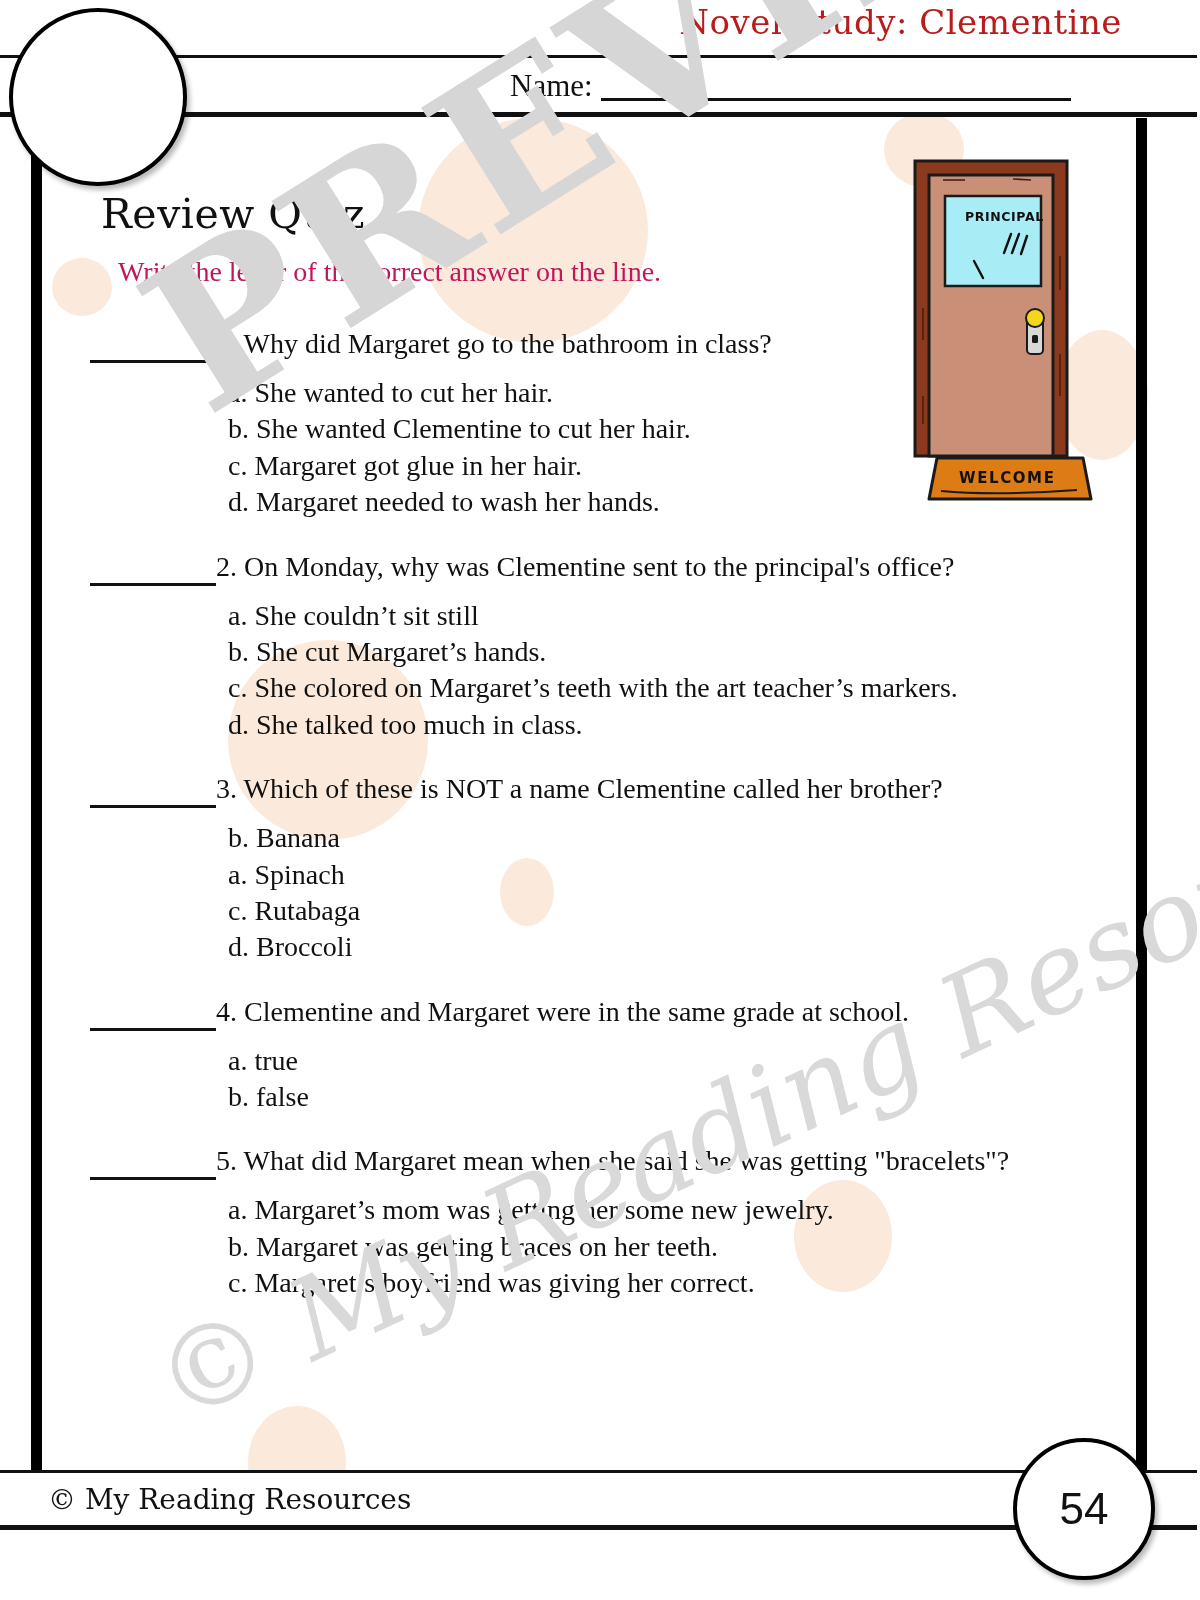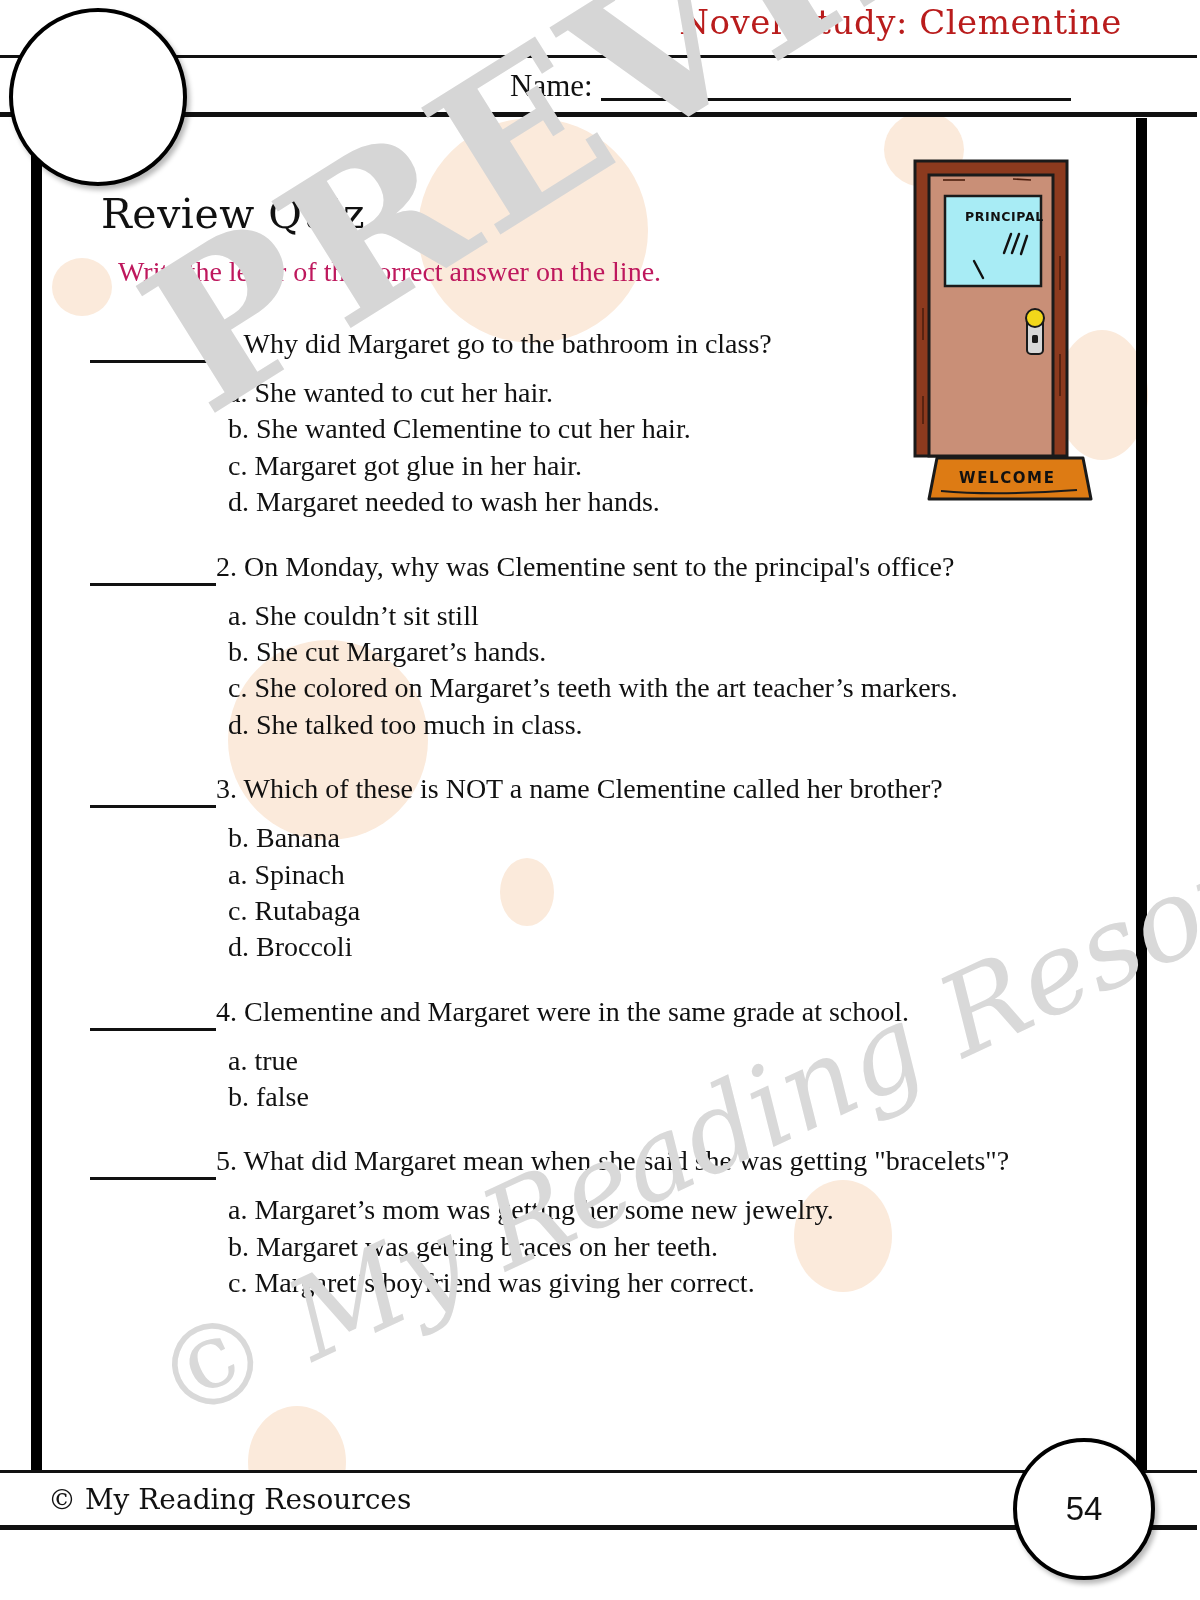--- a/index.html
+++ b/index.html
@@ -114,21 +114,21 @@
     left: 1013px;
     top: 1438px;
     width: 142px;
     height: 142px;
     display: flex;
     align-items: center;
     justify-content: center;
   }
   .page-num {
     font-family: "Liberation Sans", sans-serif;
-    font-size: 33px;
+    font-size: 44px;
     color: #111;
   }
 
   
   .footer-bar {
     position: absolute;
     left: 0px;
     top: 1470px;
     width: 1197px;
     height: 60px;

